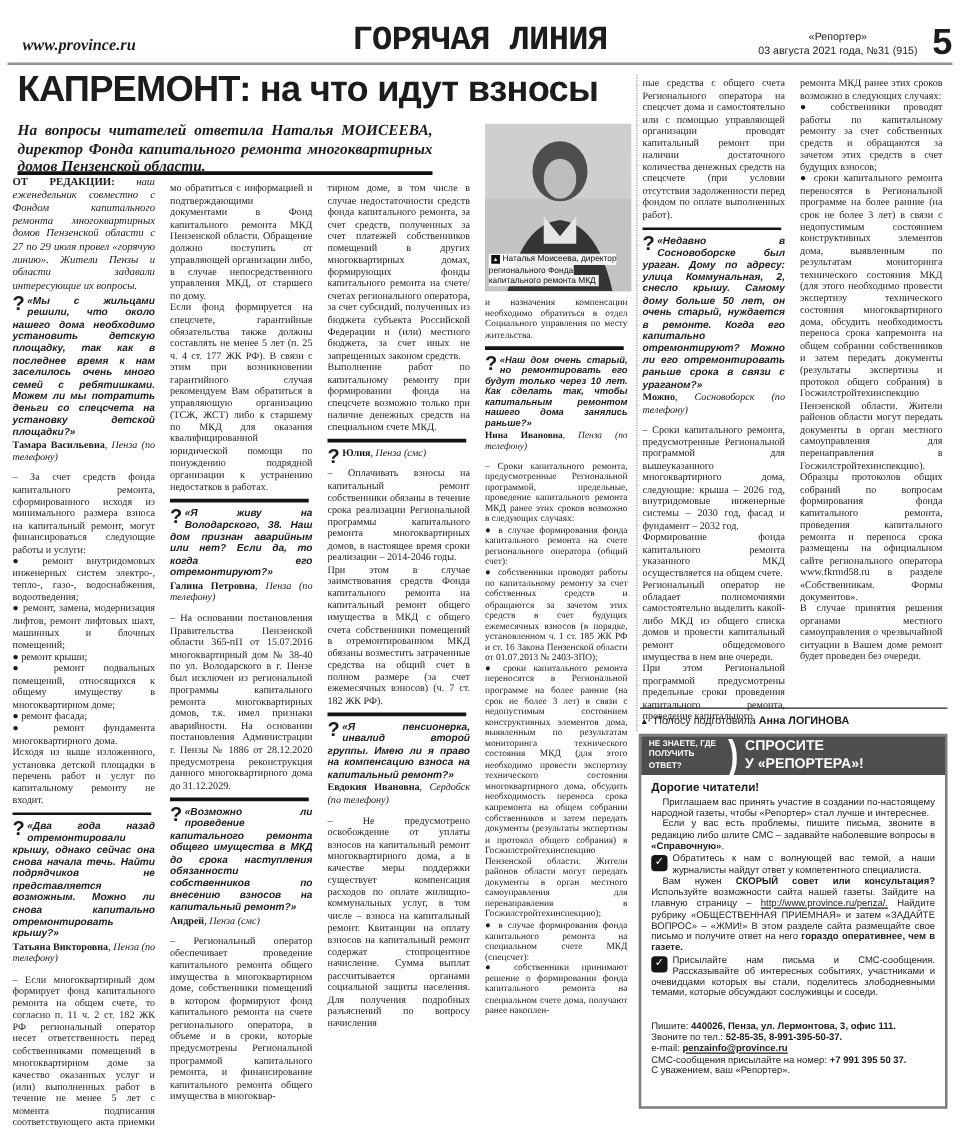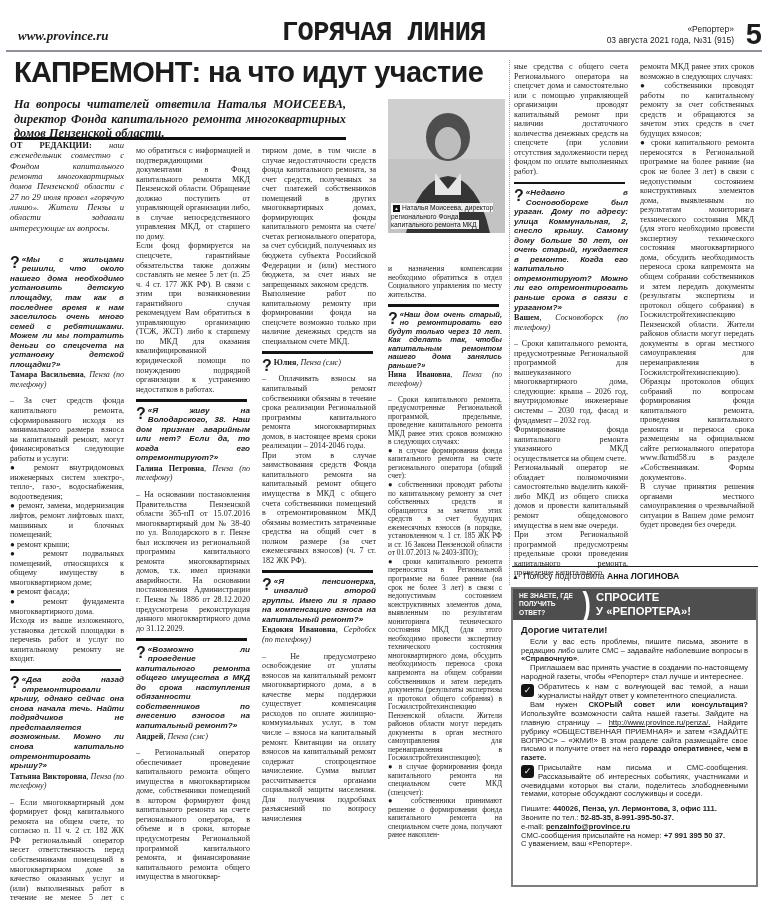--- a/index.html
+++ b/index.html
@@ -4,21 +4,21 @@
 <style>
   html,body{margin:0;padding:0;background:#e8e8e8;}
   .page{position:relative;width:768px;height:905px;background:#ffffff;margin:0 auto;
         font-family:"Liberation Serif",serif;color:#1c1c1c;overflow:hidden;}
   
   .hdr-site{position:absolute;left:18px;top:28px;font-family:"Liberation Serif",serif;
             font-weight:bold;font-style:italic;font-size:13px;}
   .hdr-section{position:absolute;left:0;right:0;top:18px;text-align:center;
                font-family:Liberation Mono, monospace;font-weight:bold;font-size:27px;
                letter-spacing:-0.5px;}
-  .hdr-paper{position:absolute;right:34px;top:24px;text-align:right;
+  .hdr-paper{position:absolute;right:34px;top:24px;text-align:center;
              font-family:"Liberation Sans",sans-serif;font-size:8.5px;line-height:1.35;}
   .hdr-page{position:absolute;right:6px;top:18px;font-family:"Liberation Sans",sans-serif;
             font-weight:bold;font-size:29px;}
   .hdr-rule{position:absolute;left:6px;right:6px;top:50px;height:2px;background:#8f8fa0;}
   
   .headline{position:absolute;left:14px;top:56px;width:470px;
             font-family:"Liberation Sans",sans-serif;font-weight:bold;font-size:29px;
             letter-spacing:-0.6px;white-space:nowrap;}
   .subhead{position:absolute;left:14px;top:97px;width:332px;
            font-family:"Liberation Serif",serif;font-weight:bold;font-style:italic;
@@ -31,21 +31,21 @@
   .photo-caption{position:absolute;left:3px;bottom:3px;width:104px;
                  font-family:"Liberation Sans",sans-serif;font-size:6.7px;line-height:1.3;
                  color:#111;}
   .photo-caption .cap-bg{background:rgba(255,255,255,0.93);padding:1px 2px;display:inline;}
   .cap-marker{display:inline-block;width:7px;height:7px;background:#111;color:#fff;
               font-size:4.5px;line-height:7px;text-align:center;vertical-align:middle;margin-right:2px;}
   
   .col{position:absolute;width:114px;font-size:8.1px;line-height:1.18;text-align:justify;}
   .col-c4{font-size:7.5px;line-height:1.14;}
   .ans{white-space:pre-line;margin:0 0 5px 0;}
-  .editorial{font-style:italic;font-size:8.6px;line-height:1.2;margin-bottom:22px;}
+  .editorial{font-style:italic;font-size:8.6px;line-height:1.2;margin-bottom:3px;}
   .editorial b{font-style:normal;}
   .bar{height:2.4px;background:#141414;margin:3px 0 4px 0;width:97%;}
   .qa{font-family:"Liberation Sans",sans-serif;font-weight:bold;font-style:italic;
       font-size:8.1px;line-height:1.18;margin-bottom:1px;}
   .col-c4 .qa{font-size:7.5px;line-height:1.14;}
   .qmark{float:left;font-family:"Liberation Sans",sans-serif;font-style:normal;
          font-weight:bold;font-size:16px;line-height:13px;margin:1px 2px 0 0;}
   .qauthor{font-family:"Liberation Serif",serif;font-style:normal;font-weight:normal;
            margin:1px 0 6px 0;}
   .qauthor b{font-weight:bold;}
@@ -70,40 +70,40 @@
                      line-height:1.2;white-space:pre-line;}
   .askbox-body{padding:4px 8px 0 8px;font-family:"Liberation Sans",sans-serif;font-size:7.6px;
                line-height:1.16;text-align:justify;}
   .askbox-body .title{text-align:left;font-weight:bold;font-size:9.3px;margin:1px 0 2px 0;}
   .askbox-body p{margin:0;text-indent:9px;}
   .checkrow{margin:1px 0;}
   .checkicon{float:left;width:13px;height:13px;background:#161616;border-radius:3px;color:#fff;
              font-size:9px;line-height:13px;text-align:center;margin:1px 4px 0 0;
              font-family:"DejaVu Sans",sans-serif;}
   .link{text-decoration:underline;}
-  .contacts{margin-top:6px;}
+  .contacts{margin-top:18px;}
   .contacts div{margin:0;text-indent:0;}
   .contacts b{font-weight:bold;}
   .clearfix::after{content:"";display:block;clear:both;}
 </style>
 </head>
 <body>
 
 <div class="page">
 
   <div class="hdr-site">www.province.ru</div>
   <div class="hdr-section">ГОРЯЧАЯ ЛИНИЯ</div>
   <div class="hdr-paper">
     <div>«Репортер»</div>
     <div>03 августа 2021 года, №31 (915)</div>
   </div>
   <div class="hdr-page">5</div>
   <div class="hdr-rule"></div>
 
-  <div class="headline">КАПРЕМОНТ: на что идут участие</div>
+  <div class="headline">КАПРЕМОНТ: на что идут взносы</div>
   <div class="subhead">На вопросы читателей ответила Наталья МОИСЕЕВА, директор Фонда капитального ремонта многоквартирных домов Пензенской области.</div>
   <div class="subhead-rule"></div>
 
   <div class="photo">
     <svg width="117" height="134" viewBox="0 0 117 134">
       <rect x="0" y="0" width="117" height="134" fill="#c3c3c3"></rect>
       <rect x="0" y="0" width="117" height="60" fill="#cfcfcf"></rect>
       <ellipse cx="60" cy="38" rx="22" ry="24" fill="#4e4e4e"></ellipse>
       <ellipse cx="60" cy="44" rx="13" ry="16" fill="#bdbdbd"></ellipse>
       <path d="M18 134 Q30 80 60 77 Q90 80 102 134 Z" fill="#353535"></path>
@@ -186,21 +186,21 @@
     <div class="qa clearfix">
       <span class="qmark">?</span>
       <span>«Я пенсионерка, инвалид второй группы. Имею ли я право на компенсацию взноса на капитальный ремонт?»</span>
       <div class="qauthor">
         <b>Евдокия Ивановна</b><i>, Сердобск (по телефону)</i>
       </div>
     </div>
     <div class="ans">– Не предусмотрено освобождение от уплаты взносов на капитальный ремонт многоквартирного дома, а в качестве меры поддержки существует компенсация расходов по оплате жилищно-коммунальных услуг, в том числе – взноса на капитальный ремонт. Квитанции на оплату взносов на капитальный ремонт содержат стопроцентное начисление. Сумма выплат рассчитывается органами социальной защиты населения. Для получения подробных разъяснений по вопросу начисления</div>
   </div>
 
-  <div class="col col-c4" style="left:388px;top:238px;margin-top:27px;">
+  <div class="col col-c4" style="left:388px;top:238px;">
     <div class="ans">и назначения компенсации необходимо обратиться в отдел Социального управления по месту жительства.</div>
     <div class="bar"></div>
     <div class="qa clearfix">
       <span class="qmark">?</span>
       <span>«Наш дом очень старый, но ремонтировать его будут только через 10 лет. Как сделать так, чтобы капитальным ремонтом нашего дома занялись раньше?»</span>
       <div class="qauthor">
         <b>Нина Ивановна</b><i>, Пенза (по телефону)</i>
       </div>
     </div>
     <div class="ans">– Сроки капитального ремонта, предусмотренные Региональной программой, предельные, проведение капитального ремонта МКД ранее этих сроков возможно в следующих случаях:
@@ -211,21 +211,21 @@
 ● собственники принимают решение о формировании фонда капитального ремонта на специальном счете дома, получают ранее накоплен-</div>
   </div>
 
   <div class="col" style="left:514px;top:62px;">
     <div class="ans">ные средства с общего счета Регионального оператора на спецсчет дома и самостоятельно или с помощью управляющей организации проводят капитальный ремонт при наличии достаточного количества денежных средств на спецсчете (при условии отсутствия задолженности перед фондом по оплате выполненных работ).</div>
     <div class="bar"></div>
     <div class="qa clearfix">
       <span class="qmark">?</span>
       <span>«Недавно в Сосновоборске был ураган. Дому по адресу: улица Коммунальная, 2, снесло крышу. Самому дому больше 50 лет, он очень старый, нуждается в ремонте. Когда его капитально отремонтируют? Можно ли его отремонтировать раньше срока в связи с ураганом?»</span>
       <div class="qauthor">
-        <b>Вашем</b><i>, Сосновоборск (по телефону)</i>
+        <b>Можно</b><i>, Сосновоборск (по телефону)</i>
       </div>
     </div>
     <div class="ans">– Сроки капитального ремонта, предусмотренные Региональной программой для вышеуказанного многоквартирного дома, следующие: крыша – 2026 год, внутридомовые инженерные системы – 2030 год, фасад и фундамент – 2032 год.
 Формирование фонда капитального ремонта указанного МКД осуществляется на общем счете.
 Региональный оператор не обладает полномочиями самостоятельно выделить какой-либо МКД из общего списка домов и провести капитальный ремонт общедомового имущества в нем вне очереди.
 При этом Региональной программой предусмотрены предельные сроки проведения капитального ремонта, проведение капитального</div>
   </div>
 
   <div class="col" style="left:640px;top:62px;">
     <div class="ans">ремонта МКД ранее этих сроков возможно в следующих случаях:
@@ -244,22 +244,22 @@
   <div class="askbox">
     <div class="askbox-header">
       <div class="hl">НЕ ЗНАЕТЕ, ГДЕ
 ПОЛУЧИТЬ ОТВЕТ?</div>
       <div class="chev">)</div>
       <div class="hr">СПРОСИТЕ
 У «РЕПОРТЕРА»!</div>
     </div>
     <div class="askbox-body">
       <div class="title">Дорогие читатели!</div>
+      <p>Приглашаем вас принять участие в создании по-настоящему народной газеты, чтобы «Репортер» стал лучше и интереснее.</p>
       <p><span>Если у вас есть проблемы, пишите письма, звоните в редакцию либо шлите СМС – задавайте наболевшие вопросы в </span><b>«Справочную»</b><span>.</span></p>
-      <p>Приглашаем вас принять участие в создании по-настоящему народной газеты, чтобы «Репортер» стал лучше и интереснее.</p>
       <div class="checkrow clearfix">
         <span class="checkicon">✓</span>
         <span>Обратитесь к нам с волнующей вас темой, а наши журналисты найдут ответ у компетентного специалиста.</span>
       </div>
       <p><span>Вам нужен </span><b>СКОРЫЙ совет или консультация?</b><span> Используйте возможности сайта нашей газеты. Зайдите на главную страницу – </span><span class="link">http://www.province.ru/penza/.</span><span> Найдите рубрику «ОБЩЕСТВЕННАЯ ПРИЕМНАЯ» и затем «ЗАДАЙТЕ ВОПРОС» – «ЖМИ!» В этом разделе сайта размещайте свое письмо и получите ответ на него </span><b>гораздо оперативнее, чем в газете.</b></p>
       <div class="checkrow clearfix">
         <span class="checkicon">✓</span>
         <span>Присылайте нам письма и СМС-сообщения. Рассказывайте об интересных событиях, участниками и очевидцами которых вы стали, поделитесь злободневными темами, которые обсуждают сослуживцы и соседи.</span>
       </div>
       <div class="contacts">

